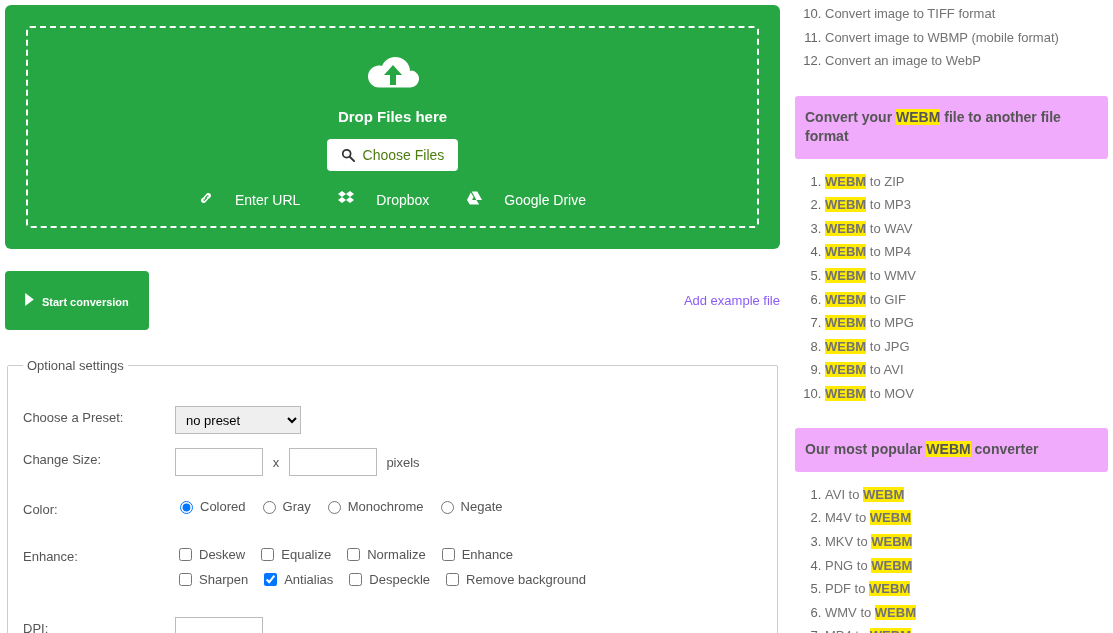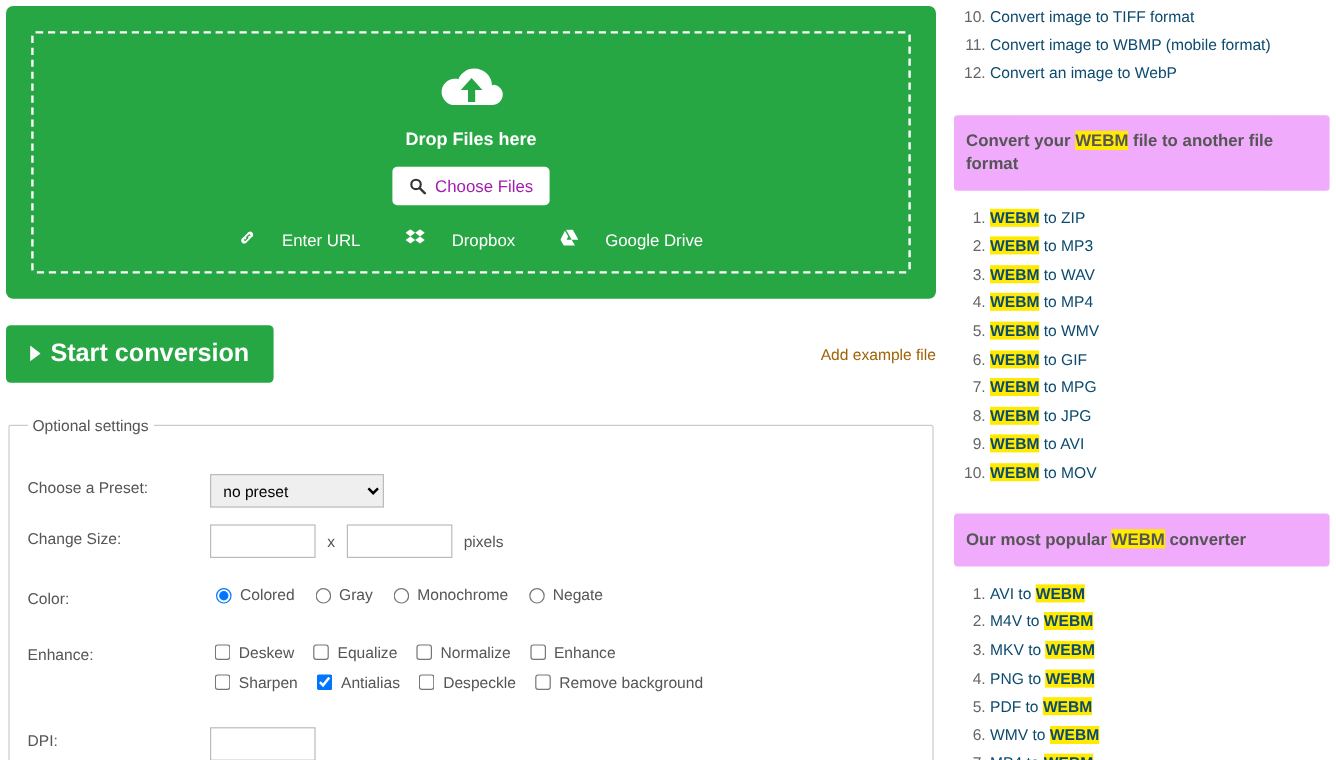--- a/index.html
+++ b/index.html
@@ -27,77 +27,77 @@
     border-radius: 4px;
     padding: 25px 10px 18px 10px;
     text-align: center;
     color: #fff;
   }
   .cloud { display: inline-block; margin-bottom: 10px; }
   .drop-text { font-size: 15px; font-weight: bold; color: #fff; margin-bottom: 14px; }
   .choose-btn {
     display: inline-block;
     background: #fff;
-    color: #a21caf;
+    color: #4d7c0f;
     padding: 8px 14px;
     border-radius: 4px;
     font-size: 14px;
     font-weight: 500;
     cursor: pointer;
     margin-bottom: 20px;
   }
   .choose-btn svg { vertical-align: -2px; margin-right: 4px; }
   .alt-sources { display: flex; justify-content: center; gap: 38px; color: #fff; font-size: 14px; }
   .alt-source { cursor: pointer; display: inline-flex; align-items: center; gap: 22px; }
 
   
   .start-row { display: flex; justify-content: space-between; align-items: center; margin-top: 22px; }
   .start-btn {
     background: #27a744;
     color: #fff;
     border: none;
-    padding: 12px 20px;
+    padding: 22px 20px;
     border-radius: 4px;
-    font-size: 21px;
+    font-size: 11px;
     font-weight: bold;
     cursor: pointer;
     display: inline-flex;
-    align-items: center;
+    align-items: flex-end;
     gap: 8px;
   }
-  .example-link { color: #a16207; font-size: 13px; }
+  .example-link { color: #8b5cf6; font-size: 13px; }
 
   
   .settings {
     border: 1px solid #ccc;
     border-radius: 2px;
     margin-top: 28px;
     padding: 15px 15px 20px 15px;
   }
   .settings legend { padding: 0 4px; color: #555; font-size: 13px; }
   .form-row { display: flex; margin-top: 22px; font-size: 13px; color: #555; }
   .form-row.first { margin-top: 18px; }
   .form-label { width: 152px; flex-shrink: 0; padding-top: 4px; }
   .form-control { flex: 1; }
   .form-control select, .form-control input[type="text"] {
     border: 1px solid #bbb;
     padding: 5px 6px;
     font-size: 13px;
     height: 28px;
   }
-  .form-control select { width: 145px; }
+  .form-control select { width: 126px; }
   .w-small { width: 88px; }
   .radio-line, .check-line { margin-bottom: 6px; }
   .radio-line label, .check-line label { margin-right: 12px; display: inline-flex; align-items: center; gap: 4px; }
   .inline-text { margin: 0 6px; }
 
   
   .sidebar ol { margin: 0 0 0 12px; padding-left: 18px; color: #666; }
   .sidebar ol li { margin-bottom: 6px; font-size: 13px; line-height: 1.35; }
-  .sidebar ol li .lnk { color: #0c4a6e; cursor: pointer; }
+  .sidebar ol li .lnk { color: #737373; cursor: pointer; }
   .hl { background: #ffea00; font-weight: bold; }
   .side-head {
     background: #f0abfc;
     padding: 12px 10px;
     font-size: 14px;
     font-weight: bold;
     color: #555;
     border-radius: 3px;
     margin: 26px 0 14px 0;
     line-height: 1.4;

